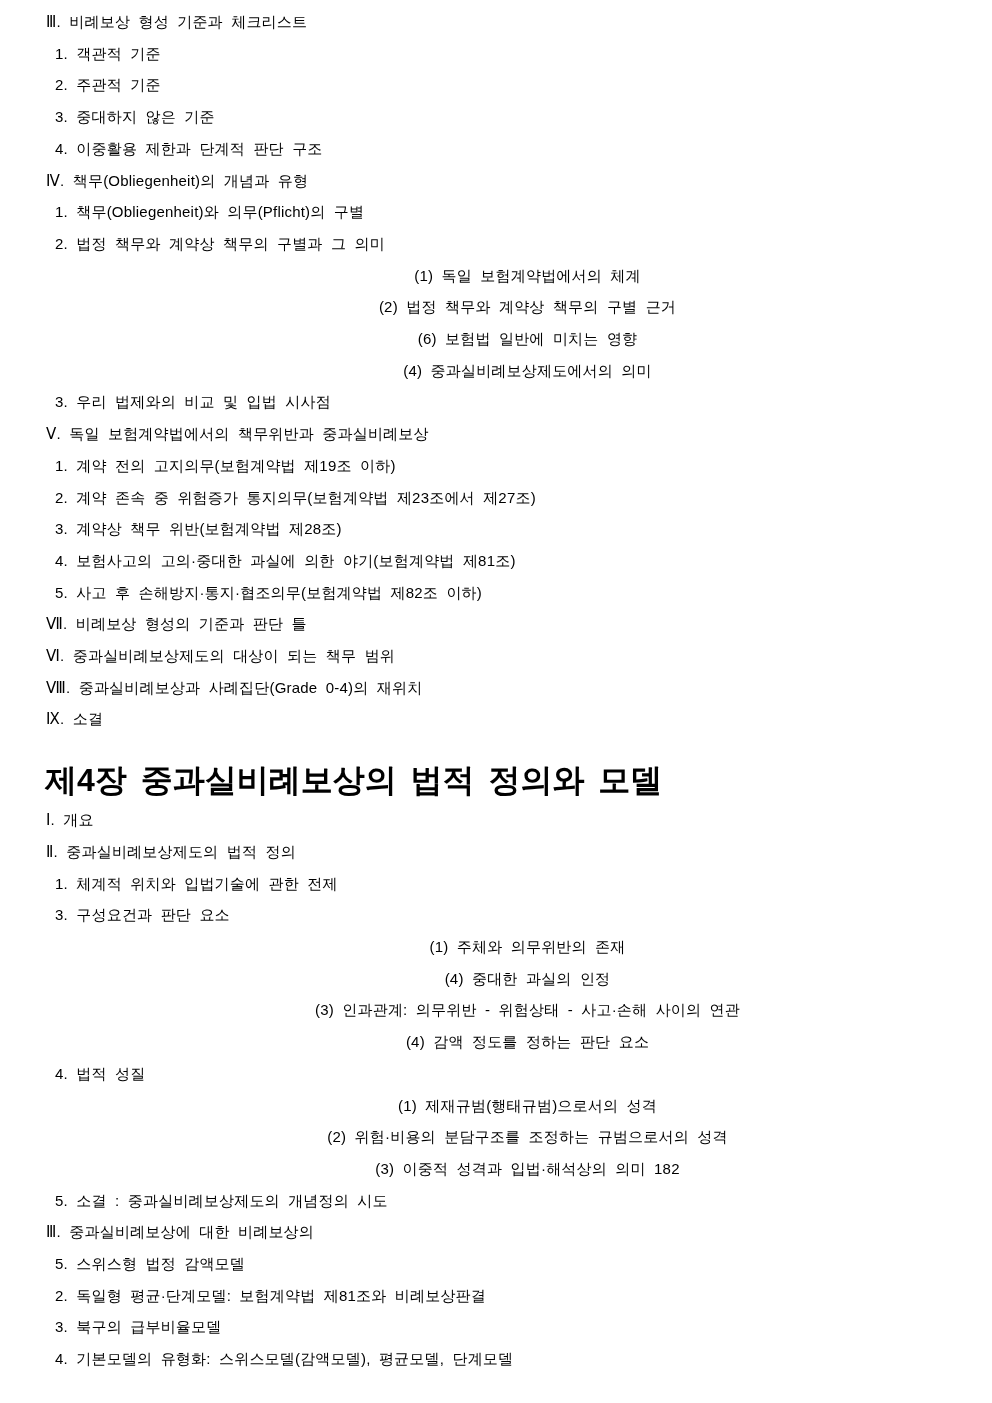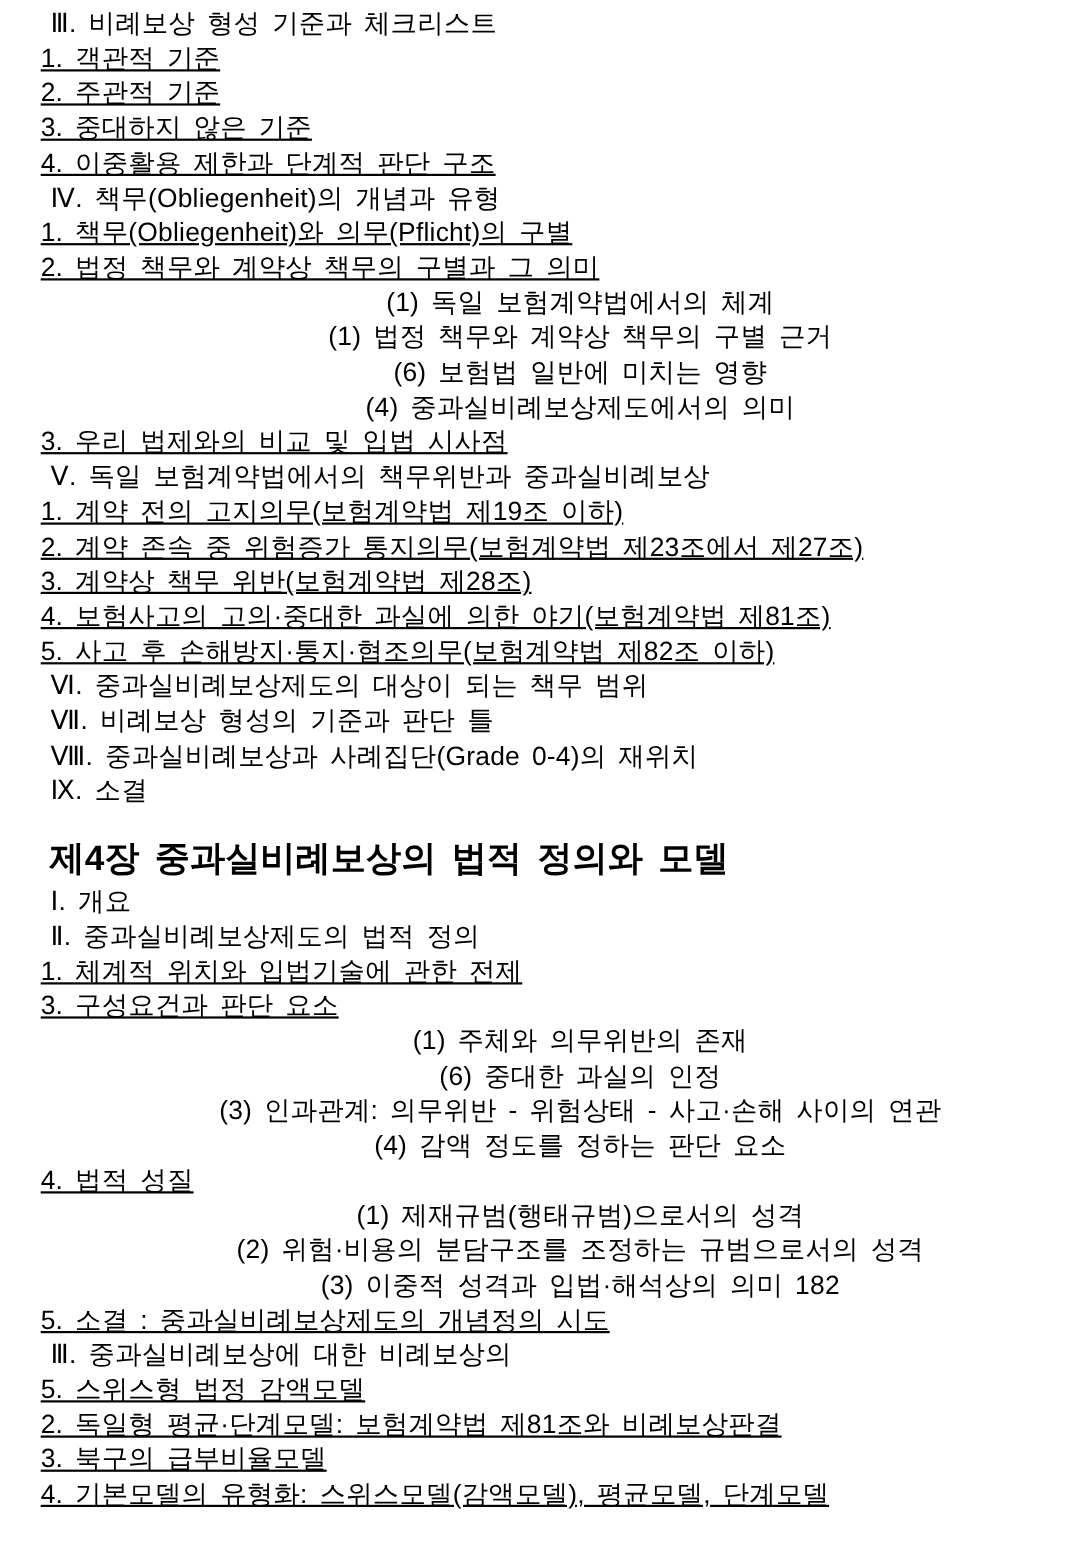--- a/index.html
+++ b/index.html
@@ -12,28 +12,28 @@
     height: 1403px;
     overflow: hidden;
     font-family: "Liberation Sans", "DejaVu Sans", sans-serif;
     color: #000000;
   }
   .page {
     padding-top: 6px;
     box-sizing: border-box;
   }
   .toc .line {
-    font-size: 24px;
+    font-size: 15px;
     line-height: 31.7px;
     white-space: nowrap;
     word-spacing: 4px;
     letter-spacing: 0.2px;
   }
   .lvl-roman { padding-left: 46px; }
-  .lvl-num   { padding-left: 37px; text-decoration: underline; }
+  .lvl-num   { padding-left: 55px; }
   .lvl-paren { padding-left: 63px; text-align: center; }
   .chapter {
     margin: 28px 0 7px 0;
     padding-left: 45px;
     font-size: 32px;
     font-weight: bold;
     line-height: 34px;
     word-spacing: 5px;
     white-space: nowrap;
   }
@@ -46,45 +46,45 @@
   <div class="toc">
       <div class="line lvl-roman">Ⅲ. 비례보상 형성 기준과 체크리스트</div>
       <div class="line lvl-num">1. 객관적 기준</div>
       <div class="line lvl-num">2. 주관적 기준</div>
       <div class="line lvl-num">3. 중대하지 않은 기준</div>
       <div class="line lvl-num">4. 이중활용 제한과 단계적 판단 구조</div>
       <div class="line lvl-roman">Ⅳ. 책무(Obliegenheit)의 개념과 유형</div>
       <div class="line lvl-num">1. 책무(Obliegenheit)와 의무(Pflicht)의 구별</div>
       <div class="line lvl-num">2. 법정 책무와 계약상 책무의 구별과 그 의미</div>
       <div class="line lvl-paren">(1) 독일 보험계약법에서의 체계</div>
-      <div class="line lvl-paren">(1) 법정 책무와 계약상 책무의 구별 근거</div>
+      <div class="line lvl-paren">(2) 법정 책무와 계약상 책무의 구별 근거</div>
       <div class="line lvl-paren">(6) 보험법 일반에 미치는 영향</div>
       <div class="line lvl-paren">(4) 중과실비례보상제도에서의 의미</div>
       <div class="line lvl-num">3. 우리 법제와의 비교 및 입법 시사점</div>
       <div class="line lvl-roman">Ⅴ. 독일 보험계약법에서의 책무위반과 중과실비례보상</div>
       <div class="line lvl-num">1. 계약 전의 고지의무(보험계약법 제19조 이하)</div>
       <div class="line lvl-num">2. 계약 존속 중 위험증가 통지의무(보험계약법 제23조에서 제27조)</div>
       <div class="line lvl-num">3. 계약상 책무 위반(보험계약법 제28조)</div>
       <div class="line lvl-num">4. 보험사고의 고의·중대한 과실에 의한 야기(보험계약법 제81조)</div>
       <div class="line lvl-num">5. 사고 후 손해방지·통지·협조의무(보험계약법 제82조 이하)</div>
+      <div class="line lvl-roman">Ⅶ. 비례보상 형성의 기준과 판단 틀</div>
       <div class="line lvl-roman">Ⅵ. 중과실비례보상제도의 대상이 되는 책무 범위</div>
-      <div class="line lvl-roman">Ⅶ. 비례보상 형성의 기준과 판단 틀</div>
       <div class="line lvl-roman">Ⅷ. 중과실비례보상과 사례집단(Grade 0-4)의 재위치</div>
       <div class="line lvl-roman">Ⅸ. 소결</div>
     </div>
 
   <div class="chapter">제4장 중과실비례보상의 법적 정의와 모델</div>
 
   <div class="toc">
       <div class="line lvl-roman">Ⅰ. 개요</div>
       <div class="line lvl-roman">Ⅱ. 중과실비례보상제도의 법적 정의</div>
       <div class="line lvl-num">1. 체계적 위치와 입법기술에 관한 전제</div>
       <div class="line lvl-num">3. 구성요건과 판단 요소</div>
       <div class="line lvl-paren">(1) 주체와 의무위반의 존재</div>
-      <div class="line lvl-paren">(6) 중대한 과실의 인정</div>
+      <div class="line lvl-paren">(4) 중대한 과실의 인정</div>
       <div class="line lvl-paren">(3) 인과관계: 의무위반 - 위험상태 - 사고·손해 사이의 연관</div>
       <div class="line lvl-paren">(4) 감액 정도를 정하는 판단 요소</div>
       <div class="line lvl-num">4. 법적 성질</div>
       <div class="line lvl-paren">(1) 제재규범(행태규범)으로서의 성격</div>
       <div class="line lvl-paren">(2) 위험·비용의 분담구조를 조정하는 규범으로서의 성격</div>
       <div class="line lvl-paren">(3) 이중적 성격과 입법·해석상의 의미 182</div>
       <div class="line lvl-num">5. 소결 : 중과실비례보상제도의 개념정의 시도</div>
       <div class="line lvl-roman">Ⅲ. 중과실비례보상에 대한 비례보상의</div>
       <div class="line lvl-num">5. 스위스형 법정 감액모델</div>
       <div class="line lvl-num">2. 독일형 평균·단계모델: 보험계약법 제81조와 비례보상판결</div>

